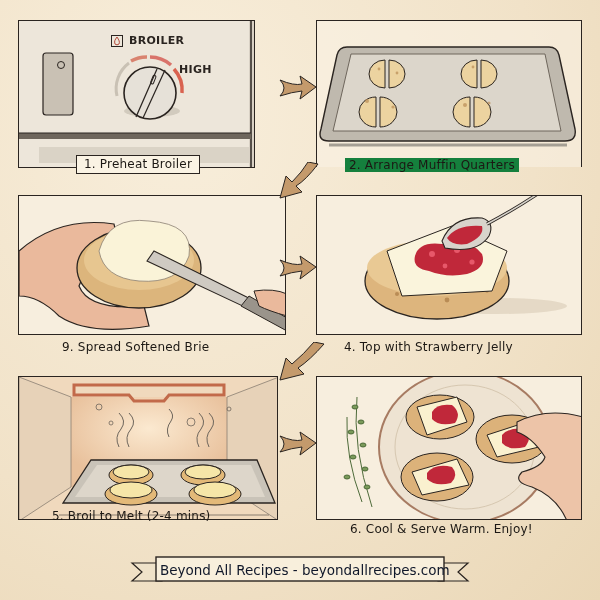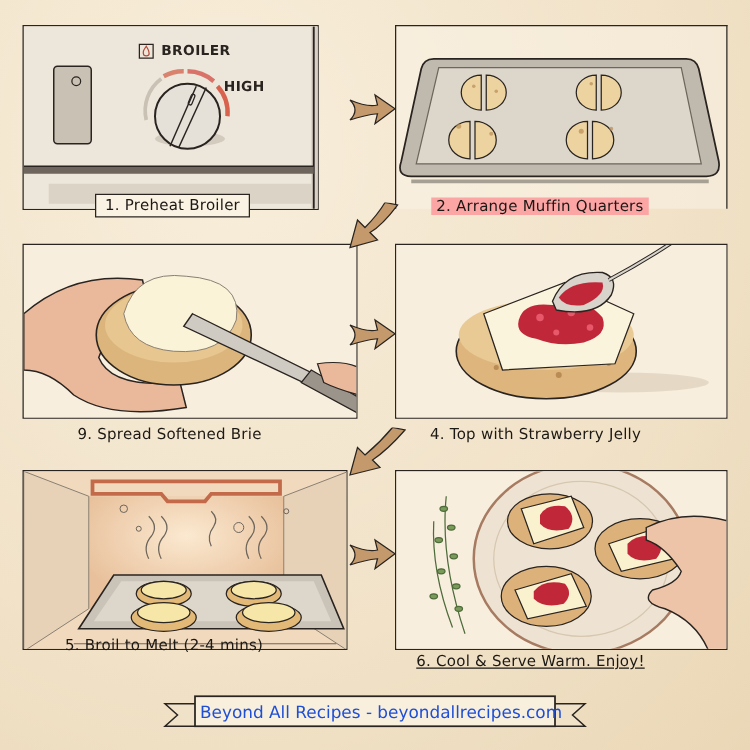--- a/index.html
+++ b/index.html
@@ -34,21 +34,21 @@
   .banner {
     position: absolute;
     left: 130px; top: 555px; width: 340px; height: 30px;
   }
   .banner-text {
     position: absolute;
     left: 30px; top: 4px; width: 280px; height: 22px;
     font-size: 13.5px;
     text-align: center;
     line-height: 22px;
-    color: #1d4ed8;
+    color: #0f172a;
     white-space: nowrap;
   }
   .label-small {
     position: absolute;
     font-size: 11px;
     font-weight: bold;
     color: #2a2420;
     letter-spacing: 0.3px;
   }
 </style>
@@ -112,21 +112,21 @@
       <circle cx="50" cy="80" r="2"></circle>
         <circle cx="76" cy="86" r="1.6"></circle>
         <circle cx="148" cy="84" r="2"></circle>
         <circle cx="172" cy="82" r="1.6"></circle>
       <circle cx="62" cy="48" r="1.4"></circle>
         <circle cx="80" cy="52" r="1.4"></circle>
         <circle cx="156" cy="46" r="1.4"></circle>
     </g>
   </svg>
 </div>
-<div class="caption" style="left:345px;top:158px;background:#fca5a5;padding:0 4px;">2. Arrange Muffin Quarters</div>
+<div class="caption" style="left:345px;top:158px;background:#15803d;padding:0 4px;">2. Arrange Muffin Quarters</div>
 
 <div class="panel" style="left:18px;top:195px;width:268px;height:140px;">
   <svg width="268" height="140">
     <rect width="268" height="140" fill="#f7eede"></rect>
 
     <path d="M 0 55 Q 40 20 95 28 L 100 50 Q 70 60 60 90 Q 70 115 125 110 L 130 130 Q 70 140 40 120 Q 20 100 0 100 Z" fill="#eab99c" stroke="#2a2420" stroke-width="1.2"></path>
 
     <ellipse cx="120" cy="72" rx="62" ry="40" fill="#dcb57c" stroke="#2a2420" stroke-width="1.3"></ellipse>
     <ellipse cx="120" cy="64" rx="55" ry="30" fill="#e7c690"></ellipse>
 
@@ -250,21 +250,21 @@
       <path d="M 185 58 Q 192 50 208 52 Q 216 60 208 70 Q 192 74 185 66 Z" fill="#c0283a" stroke="none"></path>
 
       <ellipse cx="120" cy="100" rx="36" ry="24" fill="#dcb27a"></ellipse>
       <path d="M 95 95 L 140 82 L 152 108 L 105 118 Z" fill="#faf1cf"></path>
       <path d="M 110 96 Q 118 86 135 90 Q 142 98 134 106 Q 118 110 110 102 Z" fill="#c0283a" stroke="none"></path>
     </g>
 
     <path d="M 200 45 Q 230 30 266 40 L 266 144 L 250 144 Q 240 120 215 110 Q 195 105 205 95 Q 225 90 228 80 Q 215 60 200 55 Z" fill="#edc4a8" stroke="#2a2420" stroke-width="1.1"></path>
   </svg>
 </div>
-<div class="caption" style="left:333px;top:522px;text-decoration:underline;">6. Cool &amp; Serve Warm. Enjoy!</div>
+<div class="caption" style="left:350px;top:522px;">6. Cool &amp; Serve Warm. Enjoy!</div>
 
 <svg class="arrow" style="left:278px;top:72px;" width="40" height="30">
   <path d="M 2 8 Q 16 14 24 12 L 22 4 L 38 15 L 22 27 L 24 19 Q 14 20 2 24 Q 10 16 2 8 Z" fill="#c49a6c" stroke="#2a2420" stroke-width="1"></path>
 </svg>
 <svg class="arrow" style="left:276px;top:162px;" width="44" height="38">
   <path d="M 42 2 Q 30 18 20 24 L 26 30 L 4 36 L 10 14 L 16 20 Q 26 10 32 0 Z" fill="#c49a6c" stroke="#2a2420" stroke-width="1"></path>
 </svg>
 <svg class="arrow" style="left:278px;top:252px;" width="40" height="30">
   <path d="M 2 8 Q 16 14 24 12 L 22 4 L 38 15 L 22 27 L 24 19 Q 14 20 2 24 Q 10 16 2 8 Z" fill="#c49a6c" stroke="#2a2420" stroke-width="1"></path>
 </svg>

